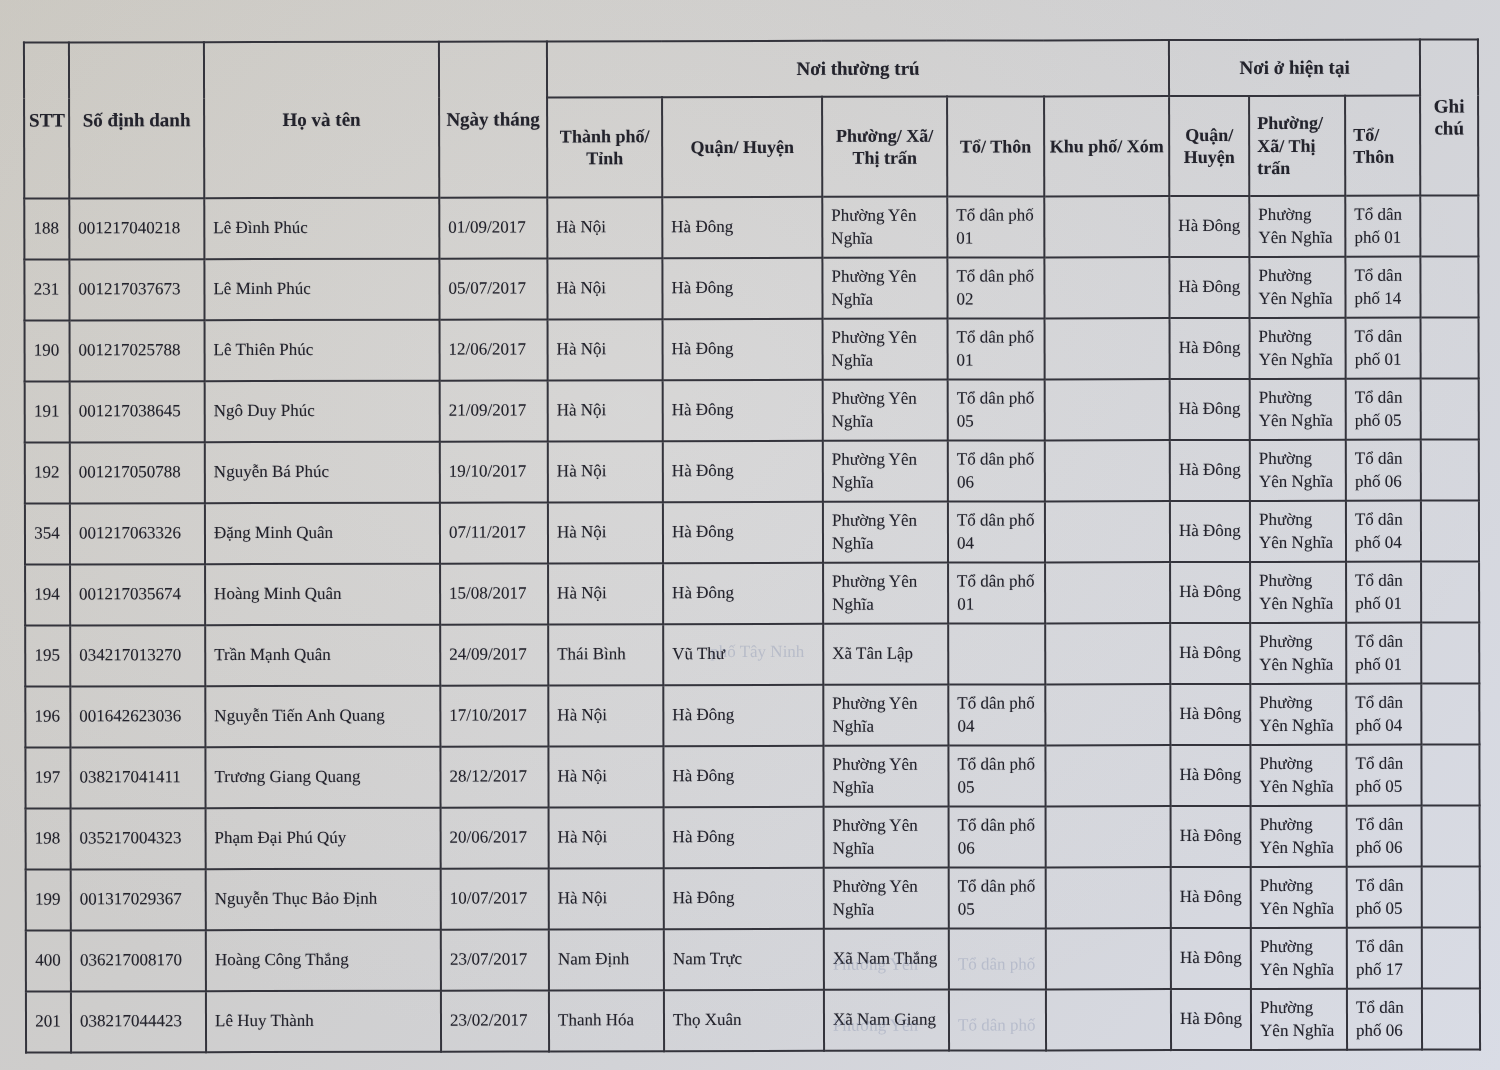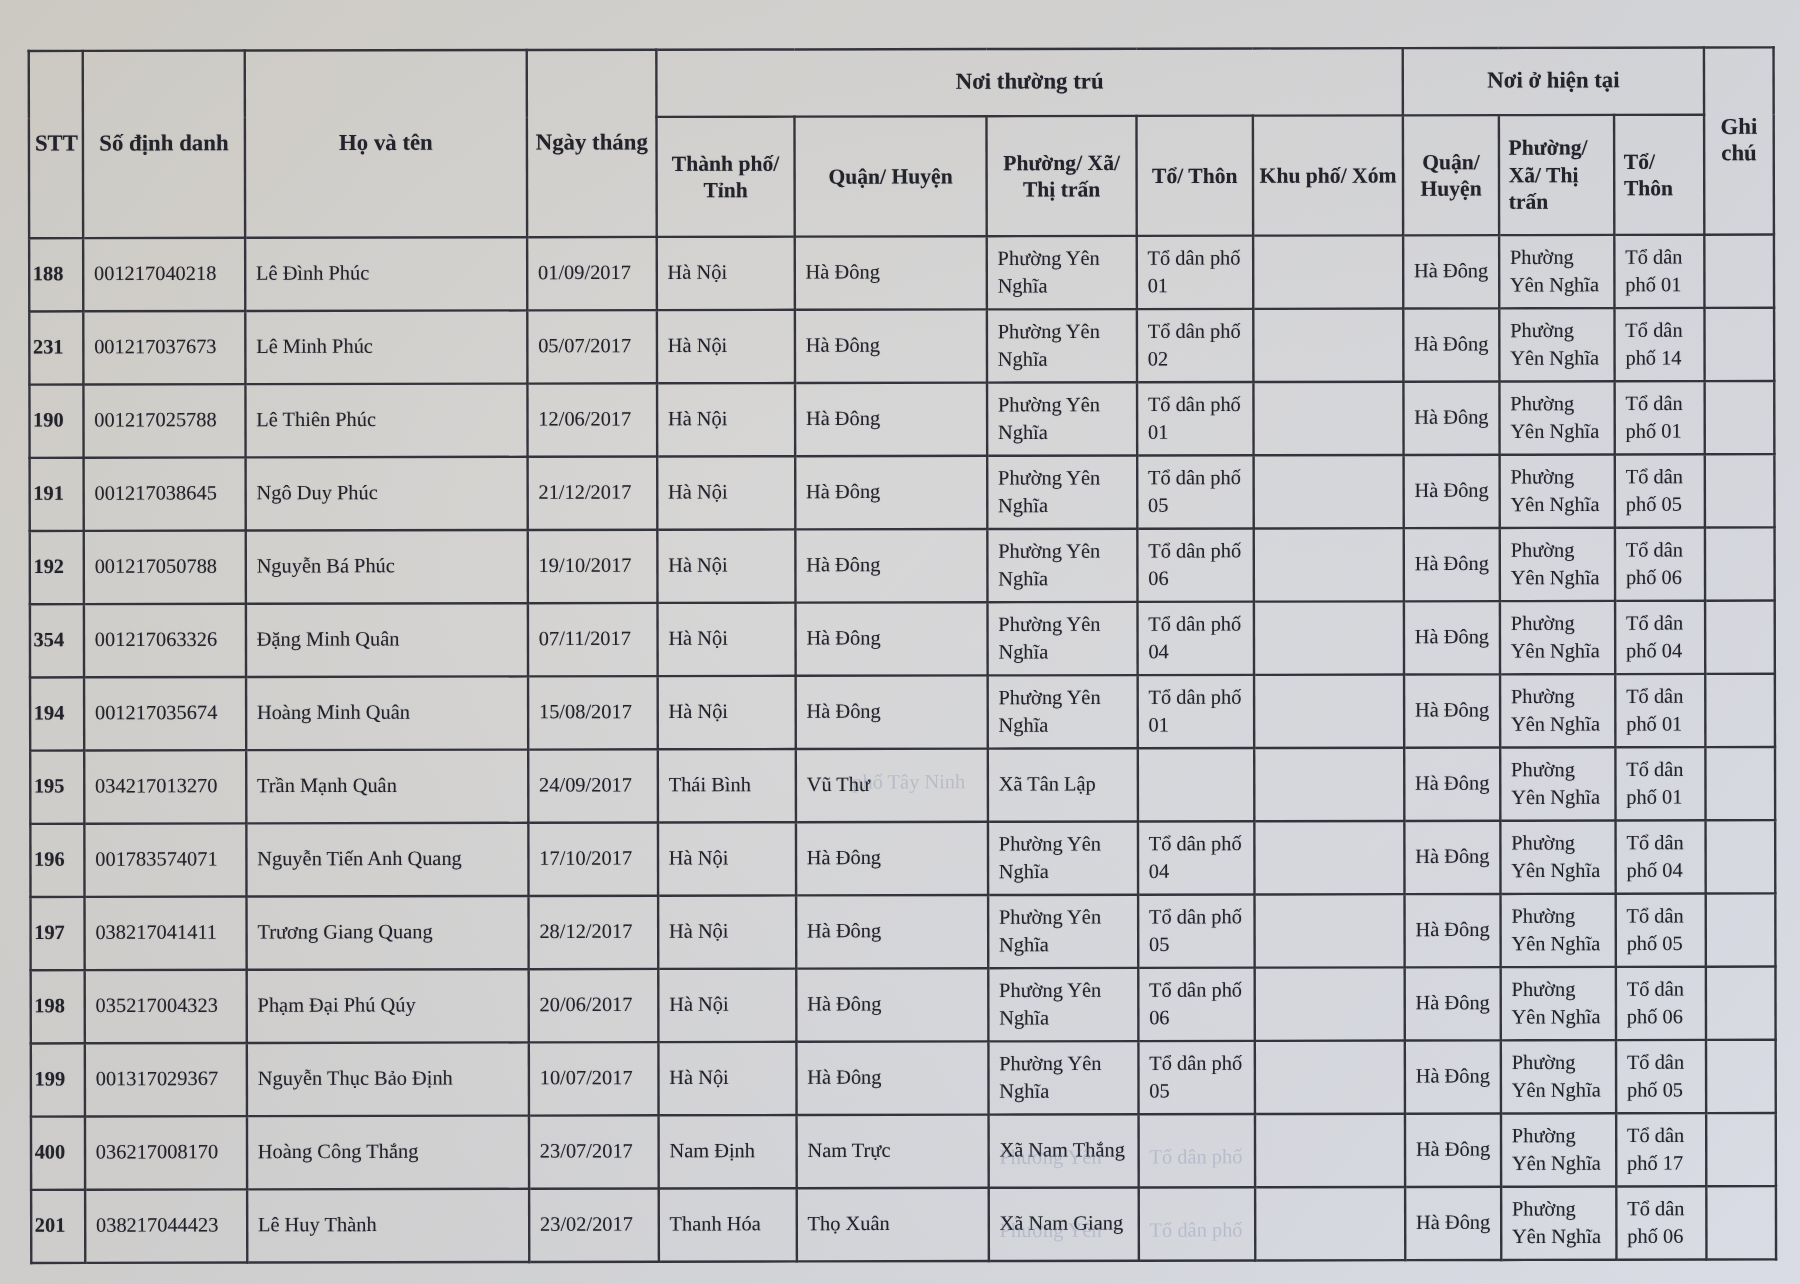--- a/index.html
+++ b/index.html
@@ -48,21 +48,21 @@
   .sub-row th { height: 94px; font-size: 18px; line-height: 1.25; }
   th.h-left { text-align: left; padding-left: 7px; }
   tbody td {
     height: 55px;
     font-size: 17px;
     line-height: 1.3;
     text-align: left;
     padding: 2px 3px 2px 8px;
     position: relative;
   }
-  tbody td.cell-stt { padding-left: 2px; font-weight: bold; }
+  tbody td.cell-stt { text-align: center; padding-left: 2px; }
   .ghost {
     position: absolute;
     left: 8px;
     top: 24px;
     right: 2px;
     color: rgba(106,122,160,0.28);
     text-shadow: none;
     line-height: 1.3;
     pointer-events: none;
   }
@@ -152,21 +152,21 @@
           <td class="cell-khu"><span></span></td>
           <td class="cell-qh2"><span>Hà Đông</span></td>
           <td class="cell-px2"><span>Phường Yên Nghĩa</span></td>
           <td class="cell-to2"><span>Tổ dân phố 01</span></td>
           <td class="cell-ghi"><span></span></td>
         </tr>
         <tr>
           <td class="cell-stt"><span>191</span></td>
           <td class="cell-id"><span>001217038645</span></td>
           <td class="cell-name"><span>Ngô Duy Phúc</span></td>
-          <td class="cell-date"><span>21/12/2017</span></td>
+          <td class="cell-date"><span>21/09/2017</span></td>
           <td class="cell-tp"><span>Hà Nội</span></td>
           <td class="cell-qh"><span>Hà Đông</span></td>
           <td class="cell-px"><span>Phường Yên Nghĩa</span></td>
           <td class="cell-to"><span>Tổ dân phố 05</span></td>
           <td class="cell-khu"><span></span></td>
           <td class="cell-qh2"><span>Hà Đông</span></td>
           <td class="cell-px2"><span>Phường Yên Nghĩa</span></td>
           <td class="cell-to2"><span>Tổ dân phố 05</span></td>
           <td class="cell-ghi"><span></span></td>
         </tr>
@@ -225,21 +225,21 @@
           <td class="cell-px"><span>Xã Tân Lập</span></td>
           <td class="cell-to"><span></span></td>
           <td class="cell-khu"><span></span></td>
           <td class="cell-qh2"><span>Hà Đông</span></td>
           <td class="cell-px2"><span>Phường Yên Nghĩa</span></td>
           <td class="cell-to2"><span>Tổ dân phố 01</span></td>
           <td class="cell-ghi"><span></span></td>
         </tr>
         <tr>
           <td class="cell-stt"><span>196</span></td>
-          <td class="cell-id"><span>001783574071</span></td>
+          <td class="cell-id"><span>001642623036</span></td>
           <td class="cell-name"><span>Nguyễn Tiến Anh Quang</span></td>
           <td class="cell-date"><span>17/10/2017</span></td>
           <td class="cell-tp"><span>Hà Nội</span></td>
           <td class="cell-qh"><span>Hà Đông</span></td>
           <td class="cell-px"><span>Phường Yên Nghĩa</span></td>
           <td class="cell-to"><span>Tổ dân phố 04</span></td>
           <td class="cell-khu"><span></span></td>
           <td class="cell-qh2"><span>Hà Đông</span></td>
           <td class="cell-px2"><span>Phường Yên Nghĩa</span></td>
           <td class="cell-to2"><span>Tổ dân phố 04</span></td>

